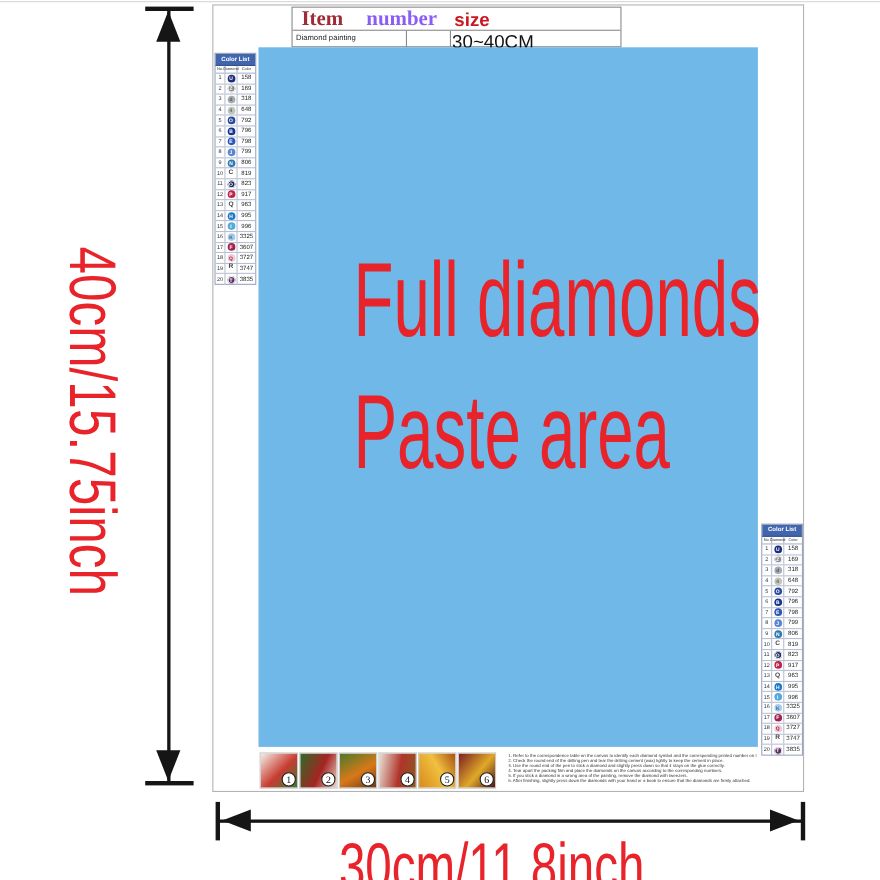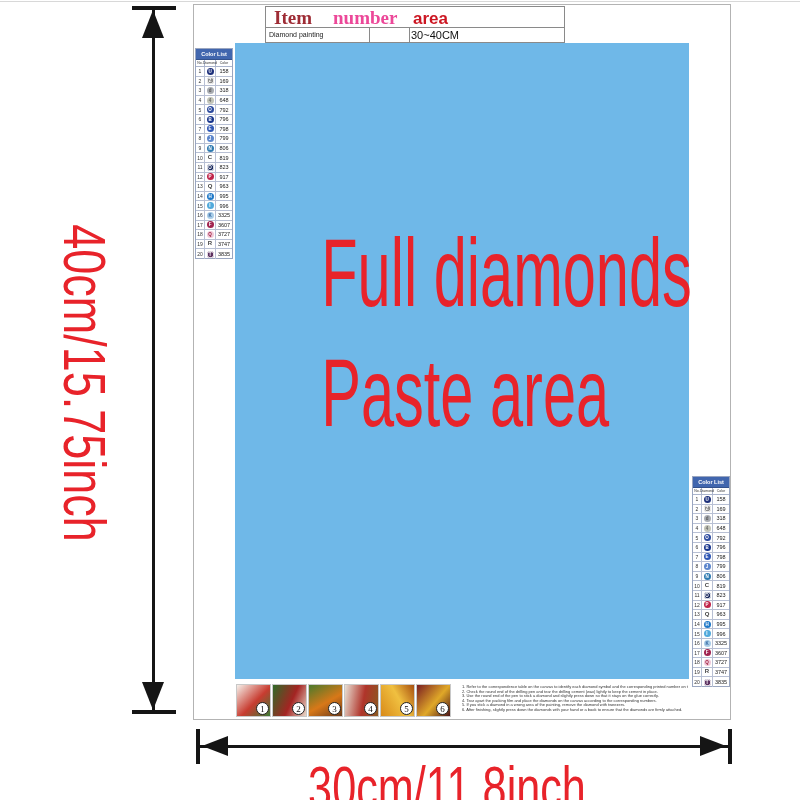--- a/index.html
+++ b/index.html
@@ -12,21 +12,21 @@
   .sheet{position:absolute;left:193px;top:4px;width:538px;height:716px;background:#fff;border:1px solid #b3b3b3;}
 
   
   .info-table{position:absolute;left:265px;top:6px;width:300px;height:37px;border:1px solid #8a8a8a;background:#fff;}
   .info-head{position:relative;height:21px;border-bottom:1px solid #8a8a8a;}
   .info-head .h-item{position:absolute;left:8px;top:0px;font-family:"Liberation Serif",serif;font-size:19px;font-weight:bold;}
   .info-head .h-number{position:absolute;left:67px;top:0px;font-family:"Liberation Serif",serif;font-size:19px;font-weight:bold;}
   .info-head .h-size{position:absolute;left:147px;top:2px;font-size:17px;font-weight:bold;}
   .info-row{position:relative;height:14px;}
   .info-row .c1{position:absolute;left:3px;top:3px;font-size:7px;color:#222;}
-  .info-row .c3{position:absolute;left:145px;top:1px;font-size:11px;color:#111;}
+  .info-row .c3{position:absolute;left:145px;top:1px;font-size:17px;color:#111;}
   .info-div1{position:absolute;left:103px;top:21px;width:1px;height:15px;background:#8a8a8a;}
   .info-div2{position:absolute;left:143px;top:21px;width:1px;height:15px;background:#8a8a8a;}
 
   
   .paste{position:absolute;left:235px;top:43px;width:454px;height:636px;}
   .paste-line{position:absolute;left:0;width:100%;text-align:center;font-size:96px;line-height:1;
               transform:scaleX(0.62);transform-origin:center;white-space:nowrap;}
   .paste-line.l1{top:182px;}
   .paste-line.l2{top:302px;}
 
@@ -82,22 +82,22 @@
 <body>
 
 <div class="stage">
   <div class="top-edge-line"></div>
 
   <div class="sheet"></div>
 
   <div class="info-table">
     <div class="info-head">
       <span class="h-item" style="color: rgb(158, 44, 53);">Item</span>
-      <span class="h-number" style="color: #ec4899;">number</span>
-      <span class="h-size" style="color: rgb(204, 22, 34);">area</span>
+      <span class="h-number" style="color: #8b5cf6;">number</span>
+      <span class="h-size" style="color: rgb(204, 22, 34);">size</span>
     </div>
     <div class="info-row">
       <span class="c1">Diamond painting</span>
       <span class="c3">30~40CM</span>
     </div>
     <div class="info-div1"></div>
     <div class="info-div2"></div>
   </div>
 
   <div class="paste" style="background: rgb(111, 184, 232);">

